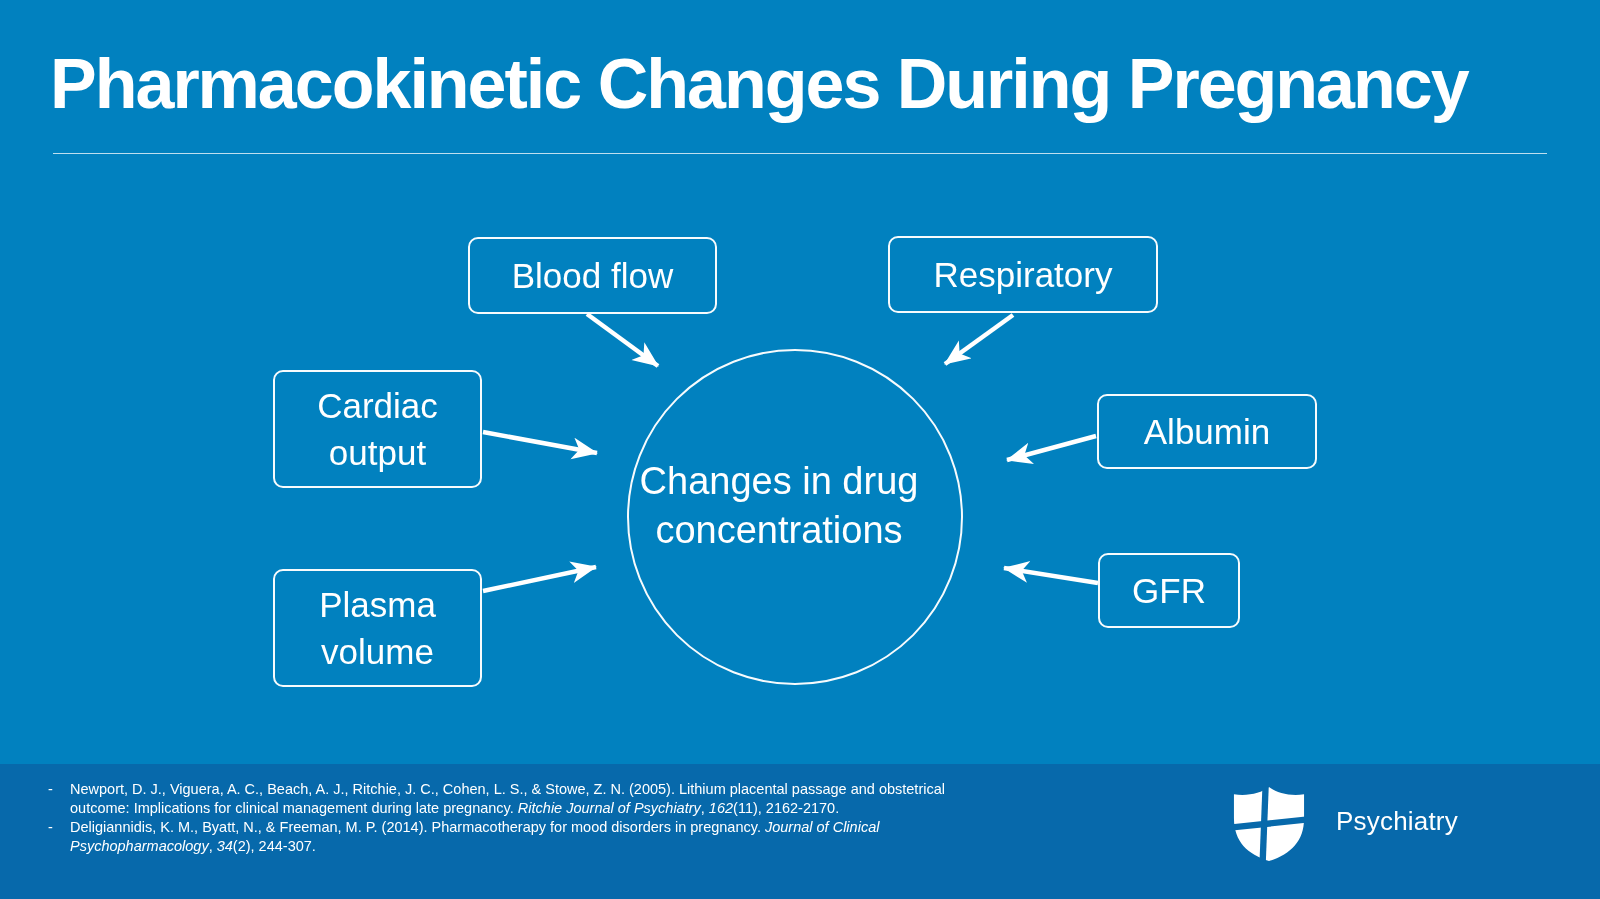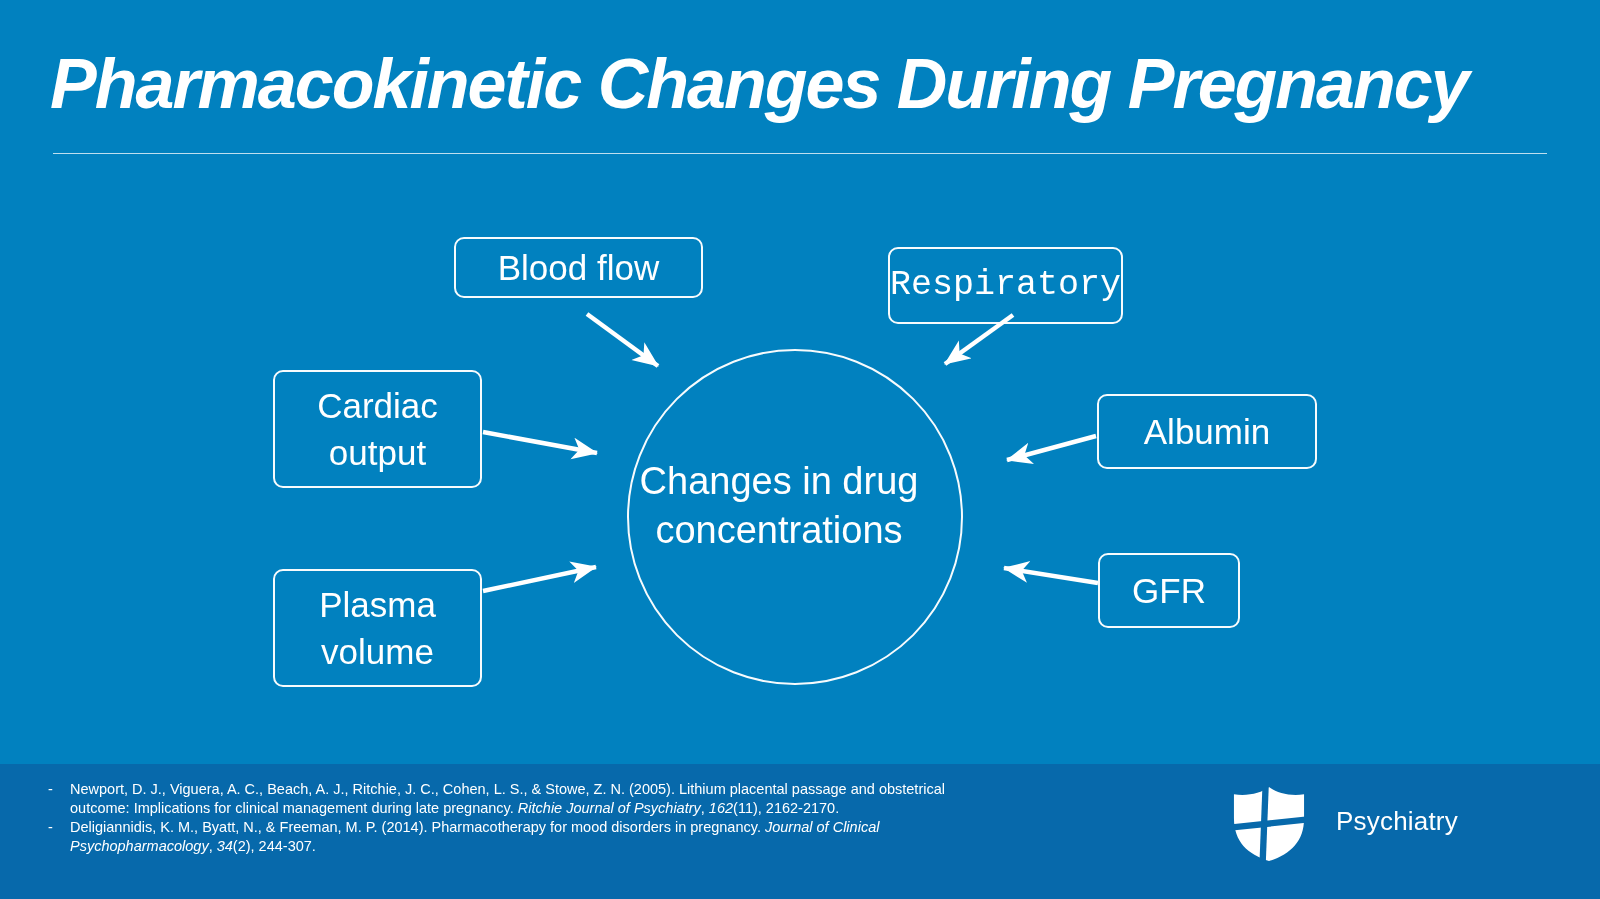--- a/index.html
+++ b/index.html
@@ -10,39 +10,38 @@
   *{margin:0;padding:0;box-sizing:border-box;}
   html,body{width:1600px;height:899px;overflow:hidden;}
   body{font-family:"Liberation Sans",sans-serif;}
   .slide{position:relative;width:1600px;height:899px;background:var(--bg);color:var(--ink);}
 
   
   .title{
     position:absolute;left:50px;top:44px;width:1500px;
     font-size:70px;font-weight:700;letter-spacing:-2px;color:var(--ink);
     white-space:nowrap;
-    font-style:italic;
   }
   .title-rule{
     position:absolute;left:53px;top:153px;width:1494px;height:1px;
     background:rgba(255,255,255,0.75);
   }
 
   
   .diagram{position:absolute;left:0;top:0;width:1600px;height:765px;}
   .arrows{position:absolute;left:0;top:0;width:1600px;height:899px;pointer-events:none;}
   .arrow{stroke:var(--ink);stroke-width:4.5;fill:none;}
 
   .node{
     position:absolute;border:2.5px solid rgba(255,255,255,0.97);border-radius:10px;
     display:flex;align-items:center;justify-content:center;text-align:center;
     font-size:35px;line-height:1.35;color:var(--ink);background:transparent;
   }
-  .node-blood-flow   {left:454px;top:237px;width:249px;height:61px;}
-  .node-respiratory  {left:888px;top:247px;width:235px;height:77px;font-family:Liberation Mono, monospace;}
+  .node-blood-flow   {left:468px;top:237px;width:249px;height:77px;}
+  .node-respiratory  {left:888px;top:236px;width:270px;height:77px;}
   .node-cardiac      {left:273px;top:370px;width:209px;height:118px;}
   .node-plasma       {left:273px;top:532px;width:209px;height:118px;margin-top:37px;}
   .node-albumin      {left:1097px;top:394px;width:220px;height:75px;}
   .node-gfr          {left:1098px;top:553px;width:142px;height:75px;}
 
   .hub{
     position:absolute;left:627px;top:349px;width:336px;height:336px;
     border:2.5px solid rgba(255,255,255,0.97);border-radius:50%;
     display:flex;align-items:center;text-align:center;
     font-size:38px;line-height:1.3;color:var(--ink);

